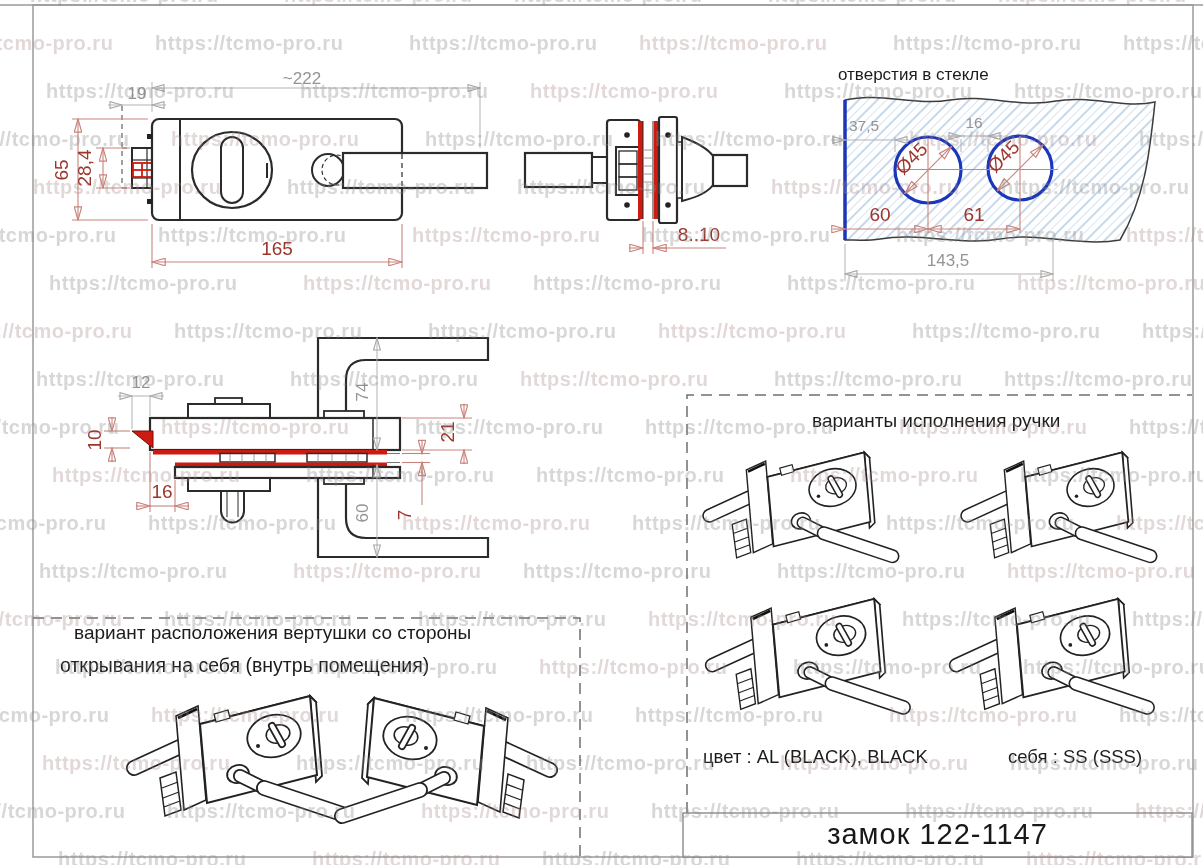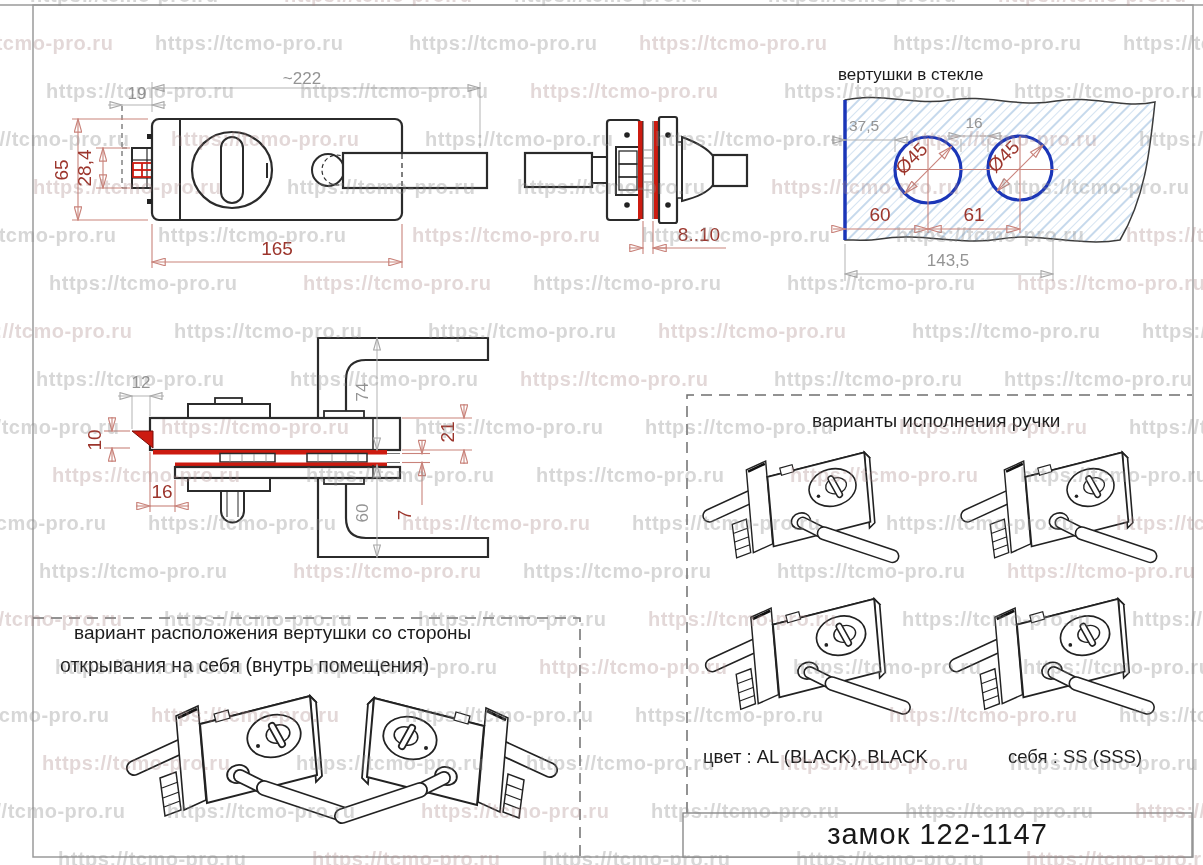--- a/index.html
+++ b/index.html
@@ -288,21 +288,21 @@
       </g>
     </defs>
     <use href="#isoLock" transform="translate(690,440) scale(0.88)"></use>
     <use href="#isoLock" transform="translate(948,440) scale(0.88)"></use>
     <use href="#isoLock" transform="translate(692,586) scale(0.92)"></use>
     <use href="#isoLock" transform="translate(936,586) scale(0.92)"></use>
     <use href="#isoLock" transform="translate(112,682)"></use>
     <use href="#isoLock" transform="translate(572,684) scale(-1,1)"></use>
   </svg>
 
-  <div class="cap cap-glass">вертушки в стекле</div>
+  <div class="cap cap-glass">отверстия в стекле</div>
   <div class="cap cap-handles">варианты исполнения ручки</div>
   <div class="cap cap-turn1">вариант расположения вертушки со стороны</div>
   <div class="cap cap-turn2">открывания на себя (внутрь помещения)</div>
   <div class="cap cap-color-left">цвет : AL (BLACK), BLACK</div>
   <div class="cap cap-color-right">себя : SS (SSS)</div>
   <div class="cap title-block-text">замок 122-1147</div>
 
   <div id="wm">
       <div class="wmi" style="left: 30px; top: -16px;">https://tcmo-pro.ru</div>
       <div class="wmi wmp" style="left: 284px; top: -16px;">https://tcmo-pro.ru</div>

